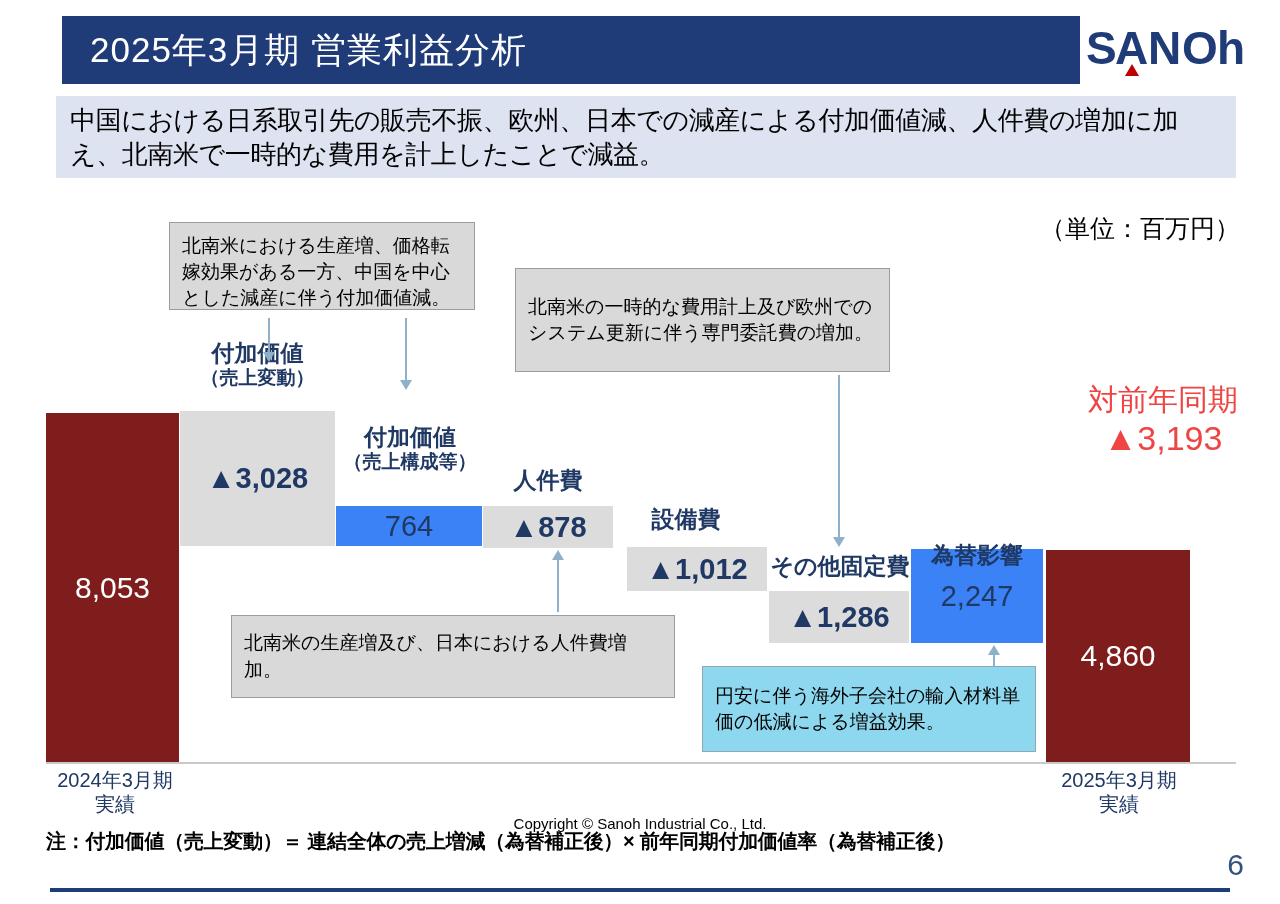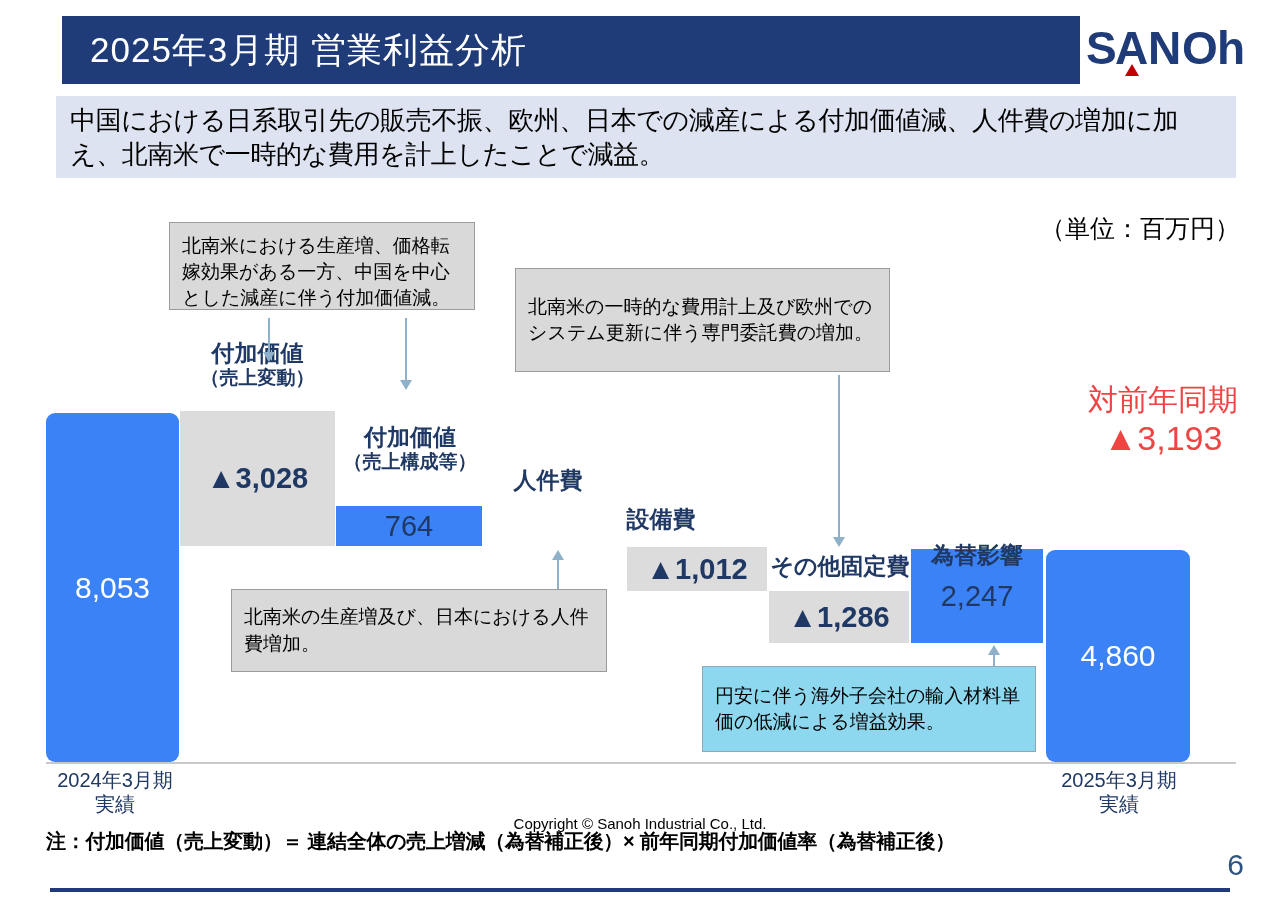--- a/index.html
+++ b/index.html
@@ -40,21 +40,21 @@
     font-size:25px;color:#000;
   }
 
   
   .chart{position:absolute;left:0;top:195px;width:1280px;height:600px;}
   .baseline{
     position:absolute;left:46px;top:567px;width:1190px;height:2px;background:#C9C9C9;
   }
   .bar{position:absolute;display:flex;align-items:center;justify-content:center;}
   .bar-value{font-size:29px;font-weight:400;white-space:nowrap;}
-  .bar.blue{background:#3b82f6;border-radius:9px;}
+  .bar.blue{background:#7f1d1d;}
   .bar.blue .bar-value{color:#ffffff;font-size:30px;}
   .bar.cyan{background:#3b82f6;}
   .bar.cyan .bar-value{color:#203864;}
   .bar.gray{background:#DCDCDC;}
   .bar.gray .bar-value{color:#1F3864;font-weight:600;}
 
   .bar-label{
     position:absolute;text-align:center;color:#1F3864;
     font-size:23px;line-height:1.18;white-space:nowrap;font-weight:600;
   }
@@ -149,28 +149,31 @@
     </div>
 
     <div class="bar cyan" style="left:336px;top:311px;width:146px;height:40px;">
       <span class="bar-value">764</span>
     </div>
     <div class="bar-label" style="left:330px;top:229px;width:160px;">
       <span>付加価値</span>
       <span class="sub">（売上構成等）</span>
     </div>
 
+    <div class="bar gray" style="left:483px;top:311px;width:130px;height:42px;">
+      <span class="bar-value">▲878</span>
+    </div>
     <div class="bar-label" style="left:483px;top:272px;width:130px;">
       <span>人件費</span>
     </div>
 
     <div class="bar gray" style="left:627px;top:352px;width:140px;height:44px;">
       <span class="bar-value">▲1,012</span>
     </div>
-    <div class="bar-label" style="left:591px;top:311px;width:140px;">
+    <div class="bar-label" style="left:616px;top:311px;width:140px;">
       <span>設備費</span>
     </div>
 
     <div class="bar gray" style="left:769px;top:396px;width:140px;height:52px;">
       <span class="bar-value">▲1,286</span>
     </div>
     <div class="bar-label" style="left:760px;top:358px;width:160px;">
       <span>その他固定費</span>
     </div>
 
@@ -214,21 +217,21 @@
       <div class="head" style="top:0;"></div>
       <div class="shaft" style="top:10px;height:26px;"></div>
     </div>
 
   </div>
 
   <div class="callout gray" style="left:169px;top:222px;width:306px;height:88px;">北南米における生産増、価格転嫁効果がある一方、中国を中心とした減産に伴う付加価値減。</div>
 
   <div class="callout gray" style="left:515px;top:268px;width:375px;height:104px;display:flex;align-items:center;">北南米の一時的な費用計上及び欧州でのシステム更新に伴う専門委託費の増加。</div>
 
-  <div class="callout gray" style="left:231px;top:589px;width:376px;height:83px;display:flex;align-items:center;">北南米の生産増及び、日本における人件費増加。</div>
+  <div class="callout gray" style="left:231px;top:615px;width:444px;height:83px;display:flex;align-items:center;">北南米の生産増及び、日本における人件費増加。</div>
 
   <div class="callout cyan" style="left:702px;top:666px;width:334px;height:86px;display:flex;align-items:center;">円安に伴う海外子会社の輸入材料単価の低減による増益効果。</div>
 
   <div class="yoy">
     <div class="yoy-label">対前年同期</div>
     <div class="yoy-value">▲3,193</div>
   </div>
 
   <div class="footnote">注：付加価値（売上変動）＝ 連結全体の売上増減（為替補正後）×  前年同期付加価値率（為替補正後）</div>
   <div class="copyright">Copyright © Sanoh Industrial Co., Ltd.</div>

